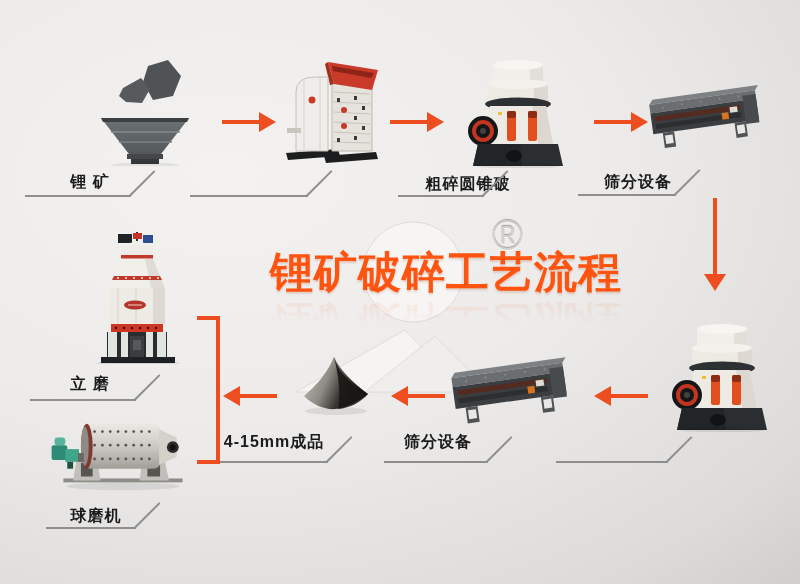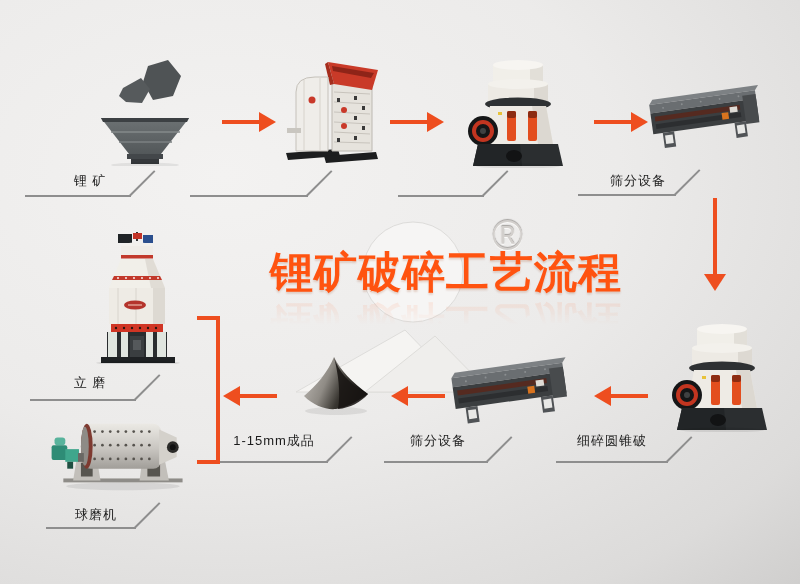--- a/index.html
+++ b/index.html
@@ -9,21 +9,21 @@
     background:radial-gradient(130% 120% at 28% 30%, #f3f2f1 0%, #eceBea 38%, #dcdbda 68%, #c4c3c2 92%, #b9b8b7 100%);
   }
   :root{--orange:#ee4e1f;}
   
   #watermark{position:absolute;left:250px;top:212px;z-index:1;}
   
   .machine{position:absolute;z-index:2;}
   
   .node-label{
     position:absolute;z-index:4;transform:translateX(-50%);
-    font-size:13px;font-weight:400;color:#1b1b1b;letter-spacing:1px;white-space:nowrap;
+    font-size:16px;font-weight:700;color:#1b1b1b;letter-spacing:1px;white-space:nowrap;
   }
   .lline{position:absolute;z-index:4;height:2px;background:#8e8e8e;}
   .ldiag{position:absolute;z-index:4;width:36px;height:2px;background:#8e8e8e;
          transform:rotate(-45deg);transform-origin:0 100%;}
   
   .arrow-r,.arrow-l{position:absolute;height:20px;z-index:3;}
   .arrow-r .shaft{position:absolute;left:0;top:8px;height:4px;background:var(--orange);}
   .arrow-r .head{position:absolute;right:0;top:0;width:0;height:0;
     border-top:10px solid transparent;border-bottom:10px solid transparent;border-left:17px solid var(--orange);}
   .arrow-l .shaft{position:absolute;right:0;top:8px;height:4px;background:var(--orange);}
@@ -348,40 +348,40 @@
   <div class="bracket" style="left:197px;top:316px;width:23px;height:4px"></div>
   <div class="bracket" style="left:197px;top:460px;width:23px;height:4px"></div>
 
   <div class="node-label" style="left:90px;top:172px">锂 矿</div>
   <div class="lline" style="left:25px;top:195px;width:106px"></div>
     <div class="ldiag" style="left:130px;top:195px"></div>
 
   <div class="lline" style="left:190px;top:195px;width:118px"></div>
     <div class="ldiag" style="left:307px;top:195px"></div>
 
+  <div class="node-label" style="left:468px;top:174px">粗碎圆锥破</div>
   <div class="lline" style="left:398px;top:195px;width:86px"></div>
     <div class="ldiag" style="left:483px;top:195px"></div>
 
   <div class="node-label" style="left:638px;top:172px">筛分设备</div>
   <div class="lline" style="left:578px;top:194px;width:98px"></div>
     <div class="ldiag" style="left:675px;top:194px"></div>
 
   <div class="node-label" style="left:90px;top:374px">立 磨</div>
   <div class="lline" style="left:30px;top:399px;width:106px"></div>
     <div class="ldiag" style="left:135px;top:399px"></div>
 
   <div class="node-label" style="left:96px;top:506px">球磨机</div>
   <div class="lline" style="left:46px;top:527px;width:90px"></div>
     <div class="ldiag" style="left:135px;top:527px"></div>
 
-  <div class="node-label" style="left:274px;top:432px">1-15mm成品</div>
+  <div class="node-label" style="left:274px;top:432px">4-15mm成品</div>
   <div class="lline" style="left:220px;top:461px;width:108px"></div>
     <div class="ldiag" style="left:327px;top:461px"></div>
 
   <div class="node-label" style="left:438px;top:432px">筛分设备</div>
   <div class="lline" style="left:384px;top:461px;width:104px"></div>
     <div class="ldiag" style="left:487px;top:461px"></div>
 
-  <div class="node-label" style="left:612px;top:432px">细碎圆锥破</div>
   <div class="lline" style="left:556px;top:461px;width:112px"></div>
     <div class="ldiag" style="left:667px;top:461px"></div>
 
 </div>
 
 </body></html>

